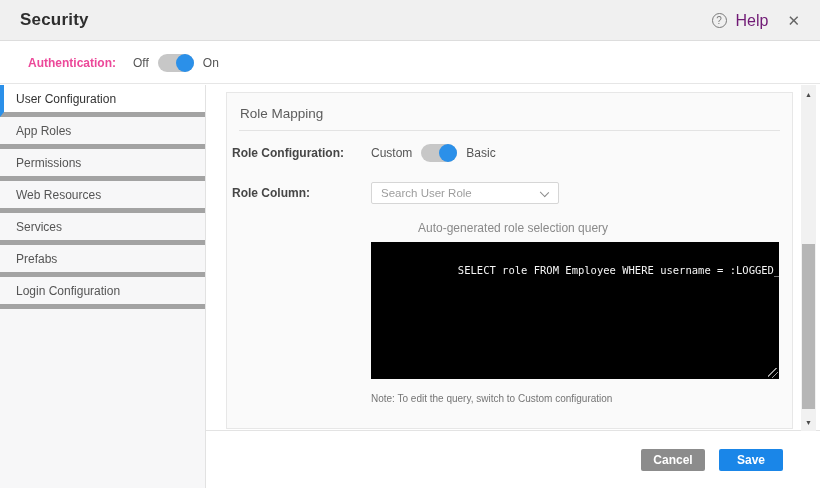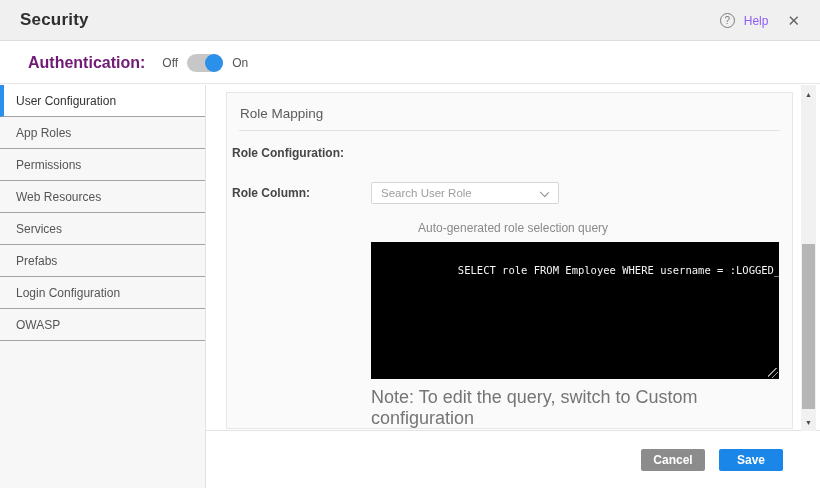--- a/index.html
+++ b/index.html
@@ -4,35 +4,35 @@
 <style>
   * { margin:0; padding:0; box-sizing:border-box; }
   html,body { width:820px; height:488px; font-family:"Liberation Sans", sans-serif; background:#fff; }
   .dialog { position:relative; width:820px; height:488px; background:#fff; overflow:hidden;text-decoration:underline; }
 
   
   .hdr { position:absolute; left:0; top:0; width:820px; height:41px; background:#f0f0f0; border-bottom:1px solid #dddddd; display:flex; align-items:center; }
   .hdr-title { margin-left:20px; font-size:17px; font-weight:bold; color:#2e2e2e; letter-spacing:.2px; }
   .hdr-right { position:absolute; right:20px; top:0; height:41px; display:flex; align-items:center; gap:9px; color:#6b6b6b; }
   .help-circle { width:15px; height:15px; border:1.2px solid #7a7a7a; border-radius:50%; font-size:10px; display:flex; align-items:center; justify-content:center; color:#7a7a7a; cursor:pointer; }
-  .help-text { font-size:12px; color:#8b5cf6; cursor:pointer; }
+  .help-text { font-size:16px; color:#701a75; cursor:pointer; }
   .close-x { font-size:15px; color:#666; margin-left:10px; cursor:pointer; line-height:1; }
 
   
   .auth-row { position:absolute; left:0; top:42px; width:820px; height:42px; background:#fff; border-bottom:1px solid #e6e6e6; display:flex; align-items:center; }
-  .auth-label { margin-left:28px; font-size:16px; font-weight:bold; color:#701a75; }
+  .auth-label { margin-left:28px; font-size:12px; font-weight:bold; color:#ec4899; }
   .tgl-side { font-size:12px; color:#555; }
   .auth-off { margin-left:17px; }
   .toggle { position:relative; width:36px; height:18px; border-radius:9px; background:#c7c7c7; margin:0 9px; cursor:pointer; flex:none; }
   .toggle .knob { position:absolute; top:0; right:0; width:18px; height:18px; border-radius:50%; background:#2b90e9; }
 
   
   .body { position:absolute; left:0; top:85px; width:820px; height:403px; display:flex; }
   .sidebar { width:206px; height:403px; background:#f7f7f8; border-right:1px solid #e2e2e2; flex:none; }
-  .side-item { height:32px; display:flex; align-items:center; padding-left:16px; font-size:12px; color:#555; background:#f7f7f8; border-bottom:1px solid #a3a3a3; cursor:pointer; }
+  .side-item { height:32px; display:flex; align-items:center; padding-left:16px; font-size:12px; color:#555; background:#f7f7f8; border-bottom:5px solid #a3a3a3; cursor:pointer; }
   .side-item.sel { background:#fff; color:#333; padding-left:12px; border-left:4px solid #2b90e9; }
 
   .main { position:relative; flex:1; height:403px; background:#8b5cf6; }
   .scroll-area { position:absolute; left:0; top:0; right:0; height:346px; border-bottom:1px solid #e3e3e3; background:#fff; }
 
   
   .panel { position:absolute; left:20px; top:7px; width:567px; height:337px; background:#fafafa; border:1px solid #e7e7e7; }
   .panel-title { position:absolute; left:13px; top:13px; font-size:13.5px; color:#5c5c5c; }
   .panel-divider { position:absolute; left:12px; right:12px; top:37px; height:1px; background:#e3e3e3; }
   .form-row { position:absolute; left:5px; right:12px; display:flex; align-items:center; }
@@ -40,21 +40,21 @@
   .row2 { top:82px; height:36px; }
   .f-label { width:139px; font-size:12px; font-weight:bold; color:#464646; flex:none; }
   .f-val { display:flex; align-items:center; }
   .select-box { position:relative; width:188px; height:22px; background:#fff; border:1px solid #d6d6d6; border-radius:2px; display:flex; align-items:center; cursor:pointer; }
   .select-ph { margin-left:9px; font-size:11.5px; color:#9d9d9d; }
   .chev { position:absolute; right:10px; top:6px; width:7px; height:7px; border-right:1.4px solid #8a8a8a; border-bottom:1.4px solid #8a8a8a; transform:rotate(45deg) scaleY(.9); }
   .q-label { position:absolute; left:144px; top:128px; font-size:12px; color:#8a8a8a;margin-left:47px; }
   .code-box { position:absolute; left:144px; top:149px; width:408px; height:137px; background:#000; color:#f5f5f5; font-family:"DejaVu Sans Mono", monospace; font-size:10.5px; padding:10px 10px 0 11px; white-space:pre; overflow:hidden; cursor:text; }
   .resize-grip { position:absolute; right:1px; bottom:1px; width:10px; height:10px;
      background-image:linear-gradient(135deg, transparent 40%, #9a9a9a 40%, #9a9a9a 48%, transparent 48%, transparent 66%, #9a9a9a 66%, #9a9a9a 74%, transparent 74%); cursor:nwse-resize; }
-  .q-note { position:absolute; left:144px; top:294px; font-size:18px; color:#757575; }
+  .q-note { position:absolute; left:144px; top:300px; font-size:10px; color:#757575; }
 
   
   .sbar { position:absolute; right:4px; top:0; width:15px; height:346px; background:#f1f1f1; }
   .sbar .arrow { position:absolute; left:0; width:15px; height:14px; display:flex; align-items:center; justify-content:center; font-size:7px; color:#4a4a4a; cursor:pointer; }
   .sbar .up { top:2px; } .sbar .down { bottom:2px; }
   .sbar .thumb { position:absolute; left:1px; width:13px; top:159px; height:165px; background:#b6b6b6; cursor:grab; }
 
   
   .footer { position:absolute; left:0; bottom:0; right:0; height:57px; background:#fff; display:flex; align-items:center; justify-content:flex-end; padding-right:37px; gap:14px; }
   .btn { width:64px; height:22px; border:none; border-radius:2px; font-family:"Liberation Sans", sans-serif; font-size:12px; font-weight:bold; color:#fff; cursor:pointer; line-height:22px; text-align:center; }
@@ -103,34 +103,38 @@
         </div>
       <div class="side-item">
           <span>Services</span>
         </div>
       <div class="side-item">
           <span>Prefabs</span>
         </div>
       <div class="side-item">
           <span>Login Configuration</span>
         </div>
-      <div class="side-item">
-          <span>OWASP</span>
-        </div>
     </div>
 
     <div class="main">
       <div class="scroll-area">
 
         <div class="panel">
           <div class="panel-title">Role Mapping</div>
           <div class="panel-divider"></div>
 
           <div class="form-row row1">
             <span class="f-label">Role Configuration:</span>
+            <span class="f-val">
+              <span class="tgl-side">Custom</span>
+              <span class="toggle">
+                  <span class="knob"></span>
+                </span>
+              <span class="tgl-side">Basic</span>
+            </span>
           </div>
 
           <div class="form-row row2">
             <span class="f-label">Role Column:</span>
             <span class="select-box">
               <span class="select-ph">Search User Role</span>
               <span class="chev"></span>
             </span>
           </div>
 

